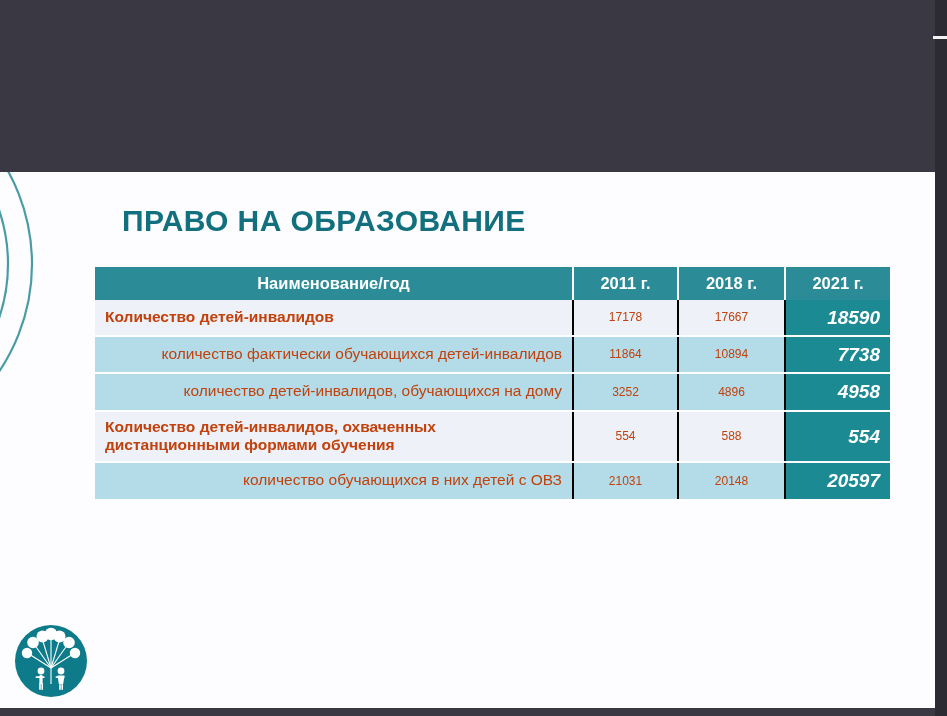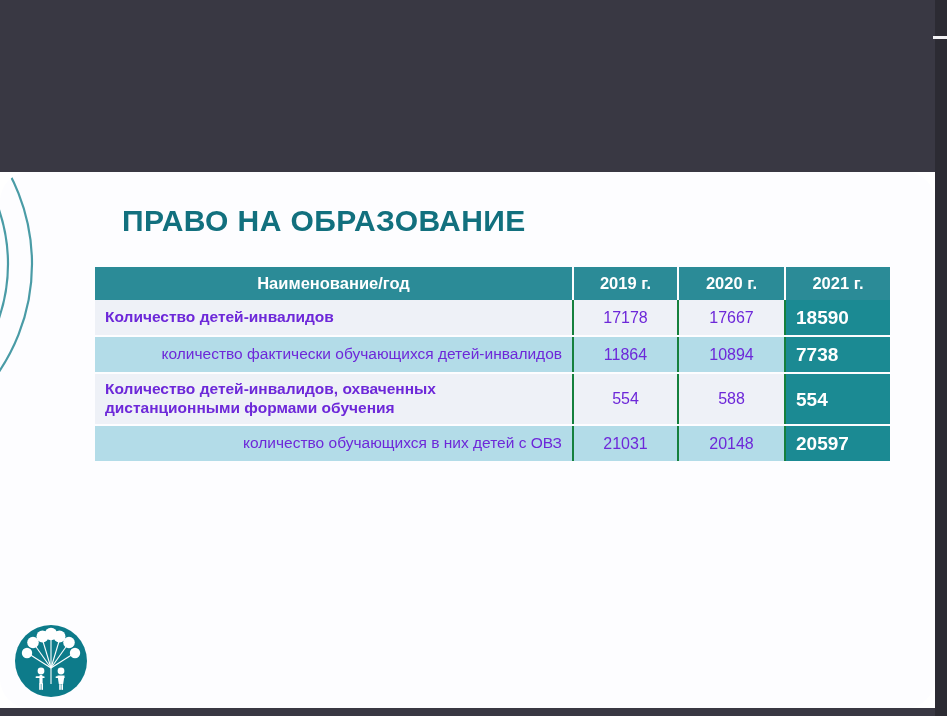--- a/index.html
+++ b/index.html
@@ -53,21 +53,20 @@
 
   
   .slide {
     position: absolute;
     left: 0;
     top: 172px;
     width: 935px;
     height: 536px;
     background: #fdfdff;
     overflow: hidden;
-    border-radius: 29px;
   }
 
   
   .arcs {
     position: absolute;
     left: -250px;
     top: -78px;
     width: 340px;
     height: 340px;
     pointer-events: none;
@@ -108,22 +107,22 @@
     font-weight: bold;
     height: 33px;
     text-align: center;
     border-right: 2px solid #fdfdff;
     padding: 0;
   }
   thead th:last-child { border-right: none; }
 
   tbody td {
     font-size: 15.5px;
-    color: #6d28d9;
-    border-right: 2px solid #15803d;
+    color: #c2410c;
+    border-right: 2px solid #000000;
     border-bottom: 2px solid #fdfdff;
     padding: 6px 10px;
     vertical-align: middle;
     line-height: 1.22;
   }
   tbody td:last-child { border-right: none; }
 
   
   td.label-bold {
     font-weight: bold;
@@ -131,28 +130,29 @@
   }
   td.label-plain {
     font-weight: normal;
     text-align: right;
   }
 
   
   td.num {
     text-align: center;
     font-weight: normal;
-    font-size: 16px;
+    font-size: 12px;
   }
   td.num-accent {
     background: #1b8a93 !important;
     color: #ffffff;
     font-weight: bold;
     font-size: 19px;
-    text-align: left;
+    text-align: right;
+    font-style: italic;
   }
 
   
   tr.band-light td { background: #eef1f7; }
   tr.band-blue  td { background: #b3dce8; }
 
   
   .logo {
     position: absolute;
     left: 14px;
@@ -197,42 +197,48 @@
       <table class="data-table">
         <colgroup>
           <col class="c-name">
             <col class="c-y1">
             <col class="c-y2">
             <col class="c-y3">
         </colgroup>
         <thead>
           <tr>
             <th>Наименование/год</th>
-            <th>2019 г.</th>
-            <th>2020 г.</th>
+            <th>2011 г.</th>
+            <th>2018 г.</th>
             <th>2021 г.</th>
           </tr>
         </thead>
         <tbody>
 
           <tr class="band-light">
             <td class="label-bold">Количество детей-инвалидов</td>
             <td class="num">17178</td>
             <td class="num">17667</td>
             <td class="num-accent">18590</td>
           </tr>
 
 
           <tr class="band-blue">
             <td class="label-plain">количество фактически обучающихся детей-инвалидов</td>
             <td class="num">11864</td>
             <td class="num">10894</td>
             <td class="num-accent">7738</td>
           </tr>
 
+          <tr class="band-blue">
+            <td class="label-plain">количество детей-инвалидов, обучающихся на дому</td>
+            <td class="num">3252</td>
+            <td class="num">4896</td>
+            <td class="num-accent">4958</td>
+          </tr>
 
           <tr class="band-light">
             <td class="label-bold">Количество детей-инвалидов, охваченных дистанционными формами обучения</td>
             <td class="num">554</td>
             <td class="num">588</td>
             <td class="num-accent">554</td>
           </tr>
 
 
           <tr class="band-blue">

